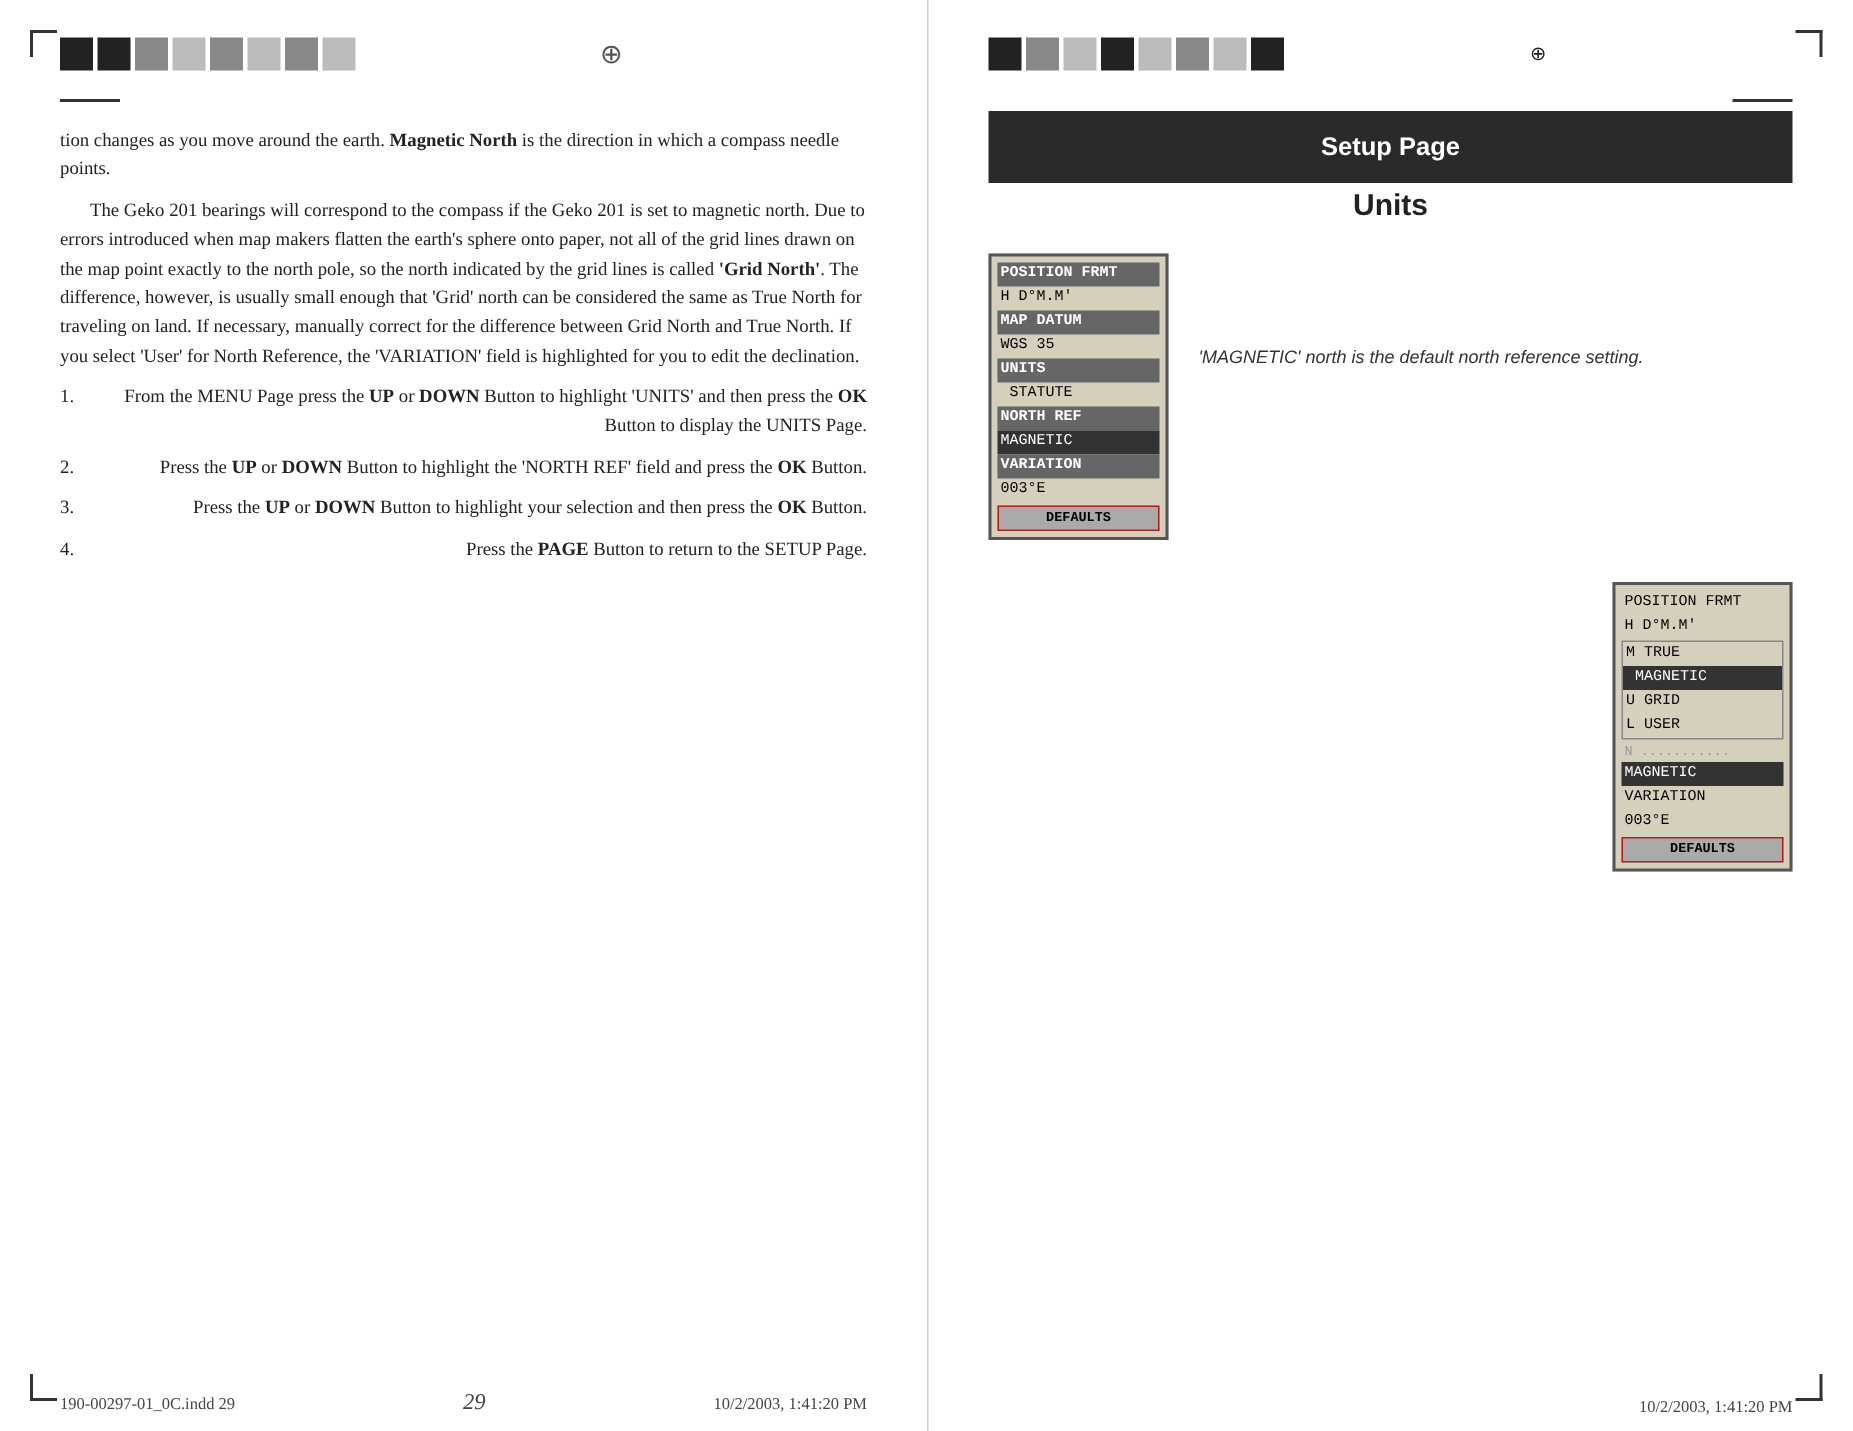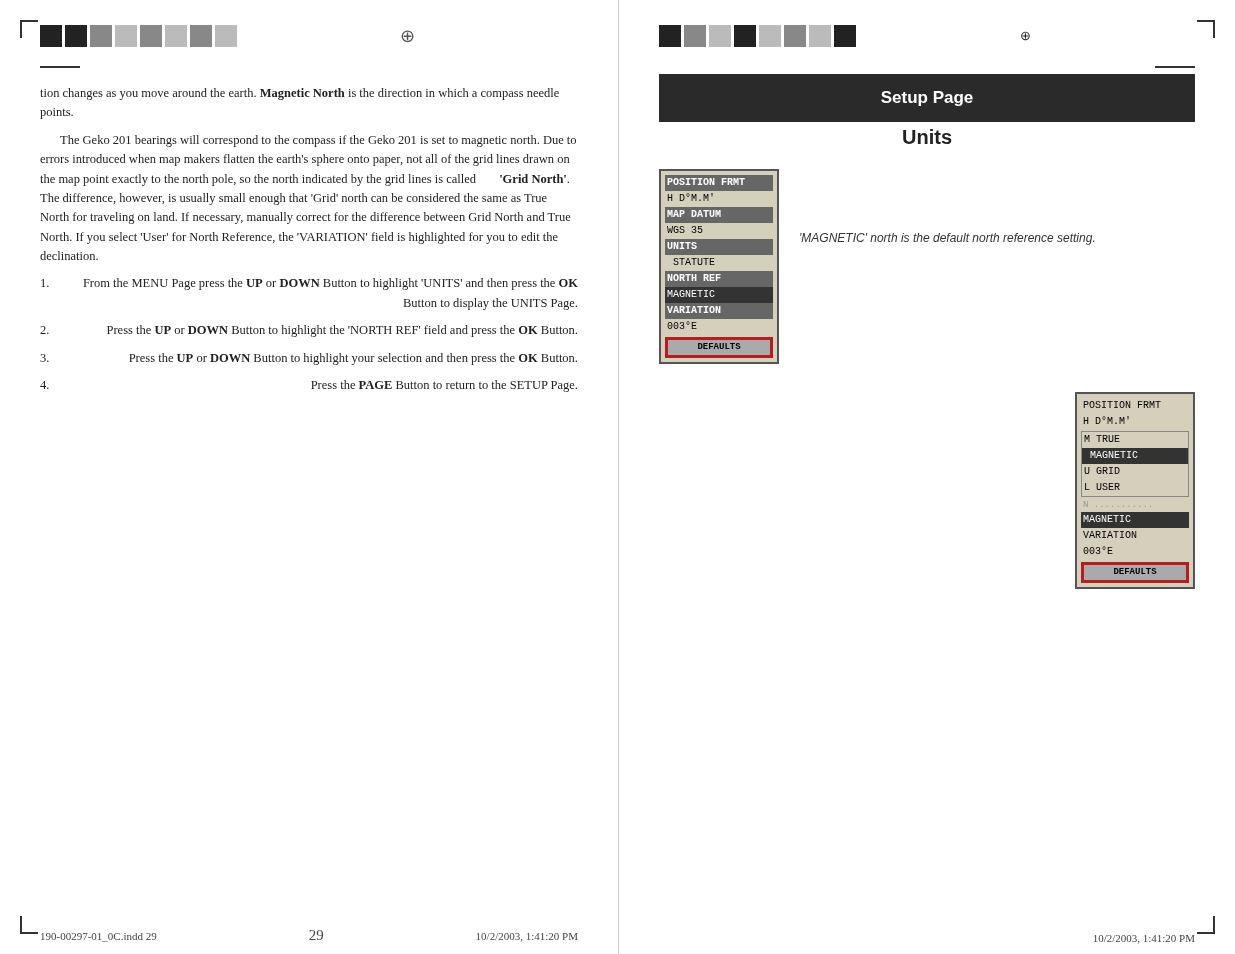--- a/index.html
+++ b/index.html
@@ -113,21 +113,20 @@
       color: #222;
     }
 
     .left-content p .bold {
       font-weight: bold;
       text-align: right;
     }
 
     .left-content p .bold-quote {
       font-weight: bold;
-      margin-left: 20px;
     }
 
     .section-heading {
       font-weight: bold;
       font-size: 13px;
       margin: 16px 0 10px 0;
       text-align: center;
     }
 
     .numbered-list {
@@ -281,21 +280,21 @@
       text-indent: 20px;
     }
 
     
     .defaults-btn {
       background: #aaa;
       color: #000;
       text-align: center;
       font-weight: bold;
       padding: 1px 2px;
-      border: 3px solid #b91c1c;
+      border: 1px solid #b91c1c;
       margin-top: 2px;
       font-size: 9px;
     }
 
   </style>
 </head>
 <body>
 
 <div class="page-container">
 
@@ -349,21 +348,21 @@
           <span class="num">4.</span>
           <span class="text">Press the <strong>PAGE</strong> Button to return to the SETUP Page.</span>
         </li>
       </ol>
 
 
     </div>
 
     <div class="footer">
       <span>190-00297-01_0C.indd   29</span>
-      <span style="font-size:15px;">29</span>
+      <span style="font-size:15px;font-style:italic;">29</span>
       <span>10/2/2003, 1:41:20 PM</span>
     </div>
 
   </div>
 
   <div class="right-col">
 
     <div class="corner-bracket corner-tr"></div>
     <div class="corner-bracket corner-br"></div>
 

